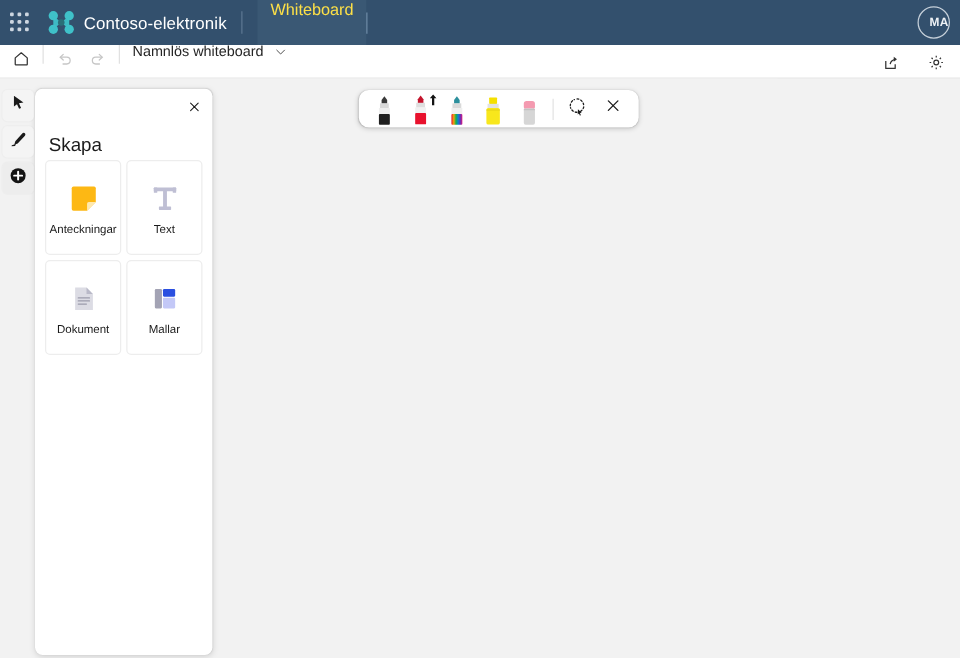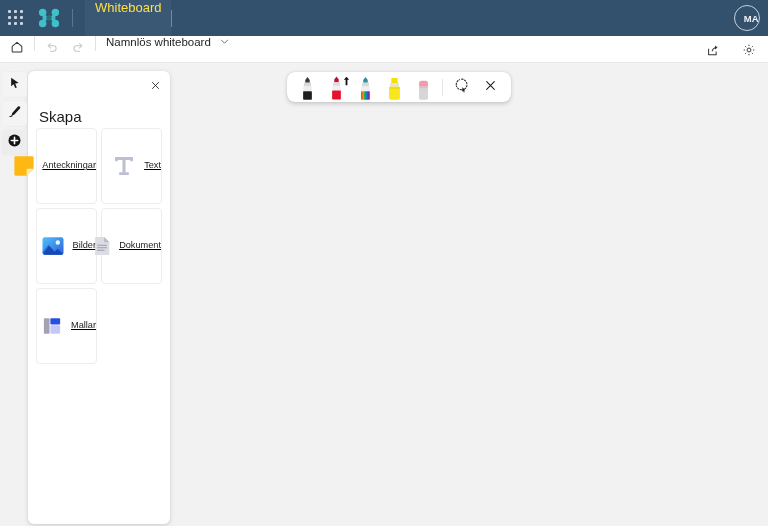--- a/index.html
+++ b/index.html
@@ -132,25 +132,24 @@
     width: 126px;
     display: grid;
     grid-template-columns: 61px 61px;
     grid-auto-rows: 76px;
     gap: 4px;
   }
   .card {
     background: #ffffff;
     border: 1px solid #ededed;
     border-radius: 4px;
-    display: flex; flex-direction: row;
-    align-items: center; justify-content: flex-end;
+    display: flex; flex-direction: column;
+    align-items: center; justify-content: center;
     gap: 4px;
     cursor: pointer;
-    text-decoration: underline;
   }
   .card .glyph { width: 32px; height: 32px; display: flex; align-items: center; justify-content: center; }
   .card .cap {
     font-size: 9.2px; color: #1b1b1b; text-align: center;
     line-height: 1; white-space: nowrap;
   }
 
   
   #ink-toolbar {
     position: absolute; left: 287px; top: 9px;
@@ -196,20 +195,21 @@
         <g fill="#3fc1c9">
           <circle cx="5" cy="5" r="4.1"></circle>
           <circle cx="19" cy="5" r="4.1"></circle>
           <circle cx="5" cy="17" r="4.1"></circle>
           <circle cx="19" cy="17" r="4.1"></circle>
           <path d="M5 5 L19 17 L19 5 L5 17 Z" opacity="0.95"></path>
         </g>
         <circle cx="12" cy="11" r="2.9" fill="#2a6f78"></circle>
       </svg>
     </span>
+    <span class="name">Contoso-elektronik</span>
   </div>
 
   <div class="bar-sep"></div>
 
   <div id="app-tab">
     <span>Whiteboard</span>
   </div>
   <div id="app-tab-edge"></div>
 
   <div id="avatar">
@@ -331,37 +331,20 @@
               <rect x="14.1" y="7.4" width="3.8" height="17.6"></rect>
               <rect x="10" y="23.6" width="12" height="3.4" rx="0.6"></rect>
             </g>
           </svg>
         </span>
         <span class="cap">Text</span>
       </div>
 
 
 
-      <div class="card">
-        <span class="glyph">
-          <svg width="28" height="28" viewBox="0 0 32 32">
-            <defs>
-              <linearGradient id="imgGrad" x1="0" y1="0" x2="1" y2="1">
-                <stop offset="0" stop-color="#4fc3f7"></stop>
-                <stop offset="1" stop-color="#2f5fe0"></stop>
-              </linearGradient>
-            </defs>
-            <rect x="4" y="6" width="24" height="20" rx="2.6" fill="url(#imgGrad)"></rect>
-            <circle cx="21.5" cy="12" r="2.5" fill="#ffffff" opacity=".92"></circle>
-            <path d="M4 22.5 L11 14.5 L17.5 22 L21 18.6 L28 25 V23.4 A2.6 2.6 0 0 1 25.4 26 H6.6 A2.6 2.6 0 0 1 4 23.4 Z" fill="#1d4fd0" opacity=".55"></path>
-            <path d="M5 24.6 L11.5 15.6 L18 23.2 L21.3 19.8 L27 25.3 A2.4 2.4 0 0 1 25.2 26 H6.8 A2.4 2.4 0 0 1 5 24.6 Z" fill="#123ea8" opacity=".75"></path>
-          </svg>
-        </span>
-        <span class="cap">Bilder</span>
-      </div>
 
       <div class="card">
         <span class="glyph">
           <svg width="26" height="26" viewBox="0 0 32 32">
             <path d="M7.5 5 h11.2 L25 11.4 V27 H7.5 Z" fill="#dcdce4"></path>
             <path d="M18.7 5 L25 11.4 h-6.3 Z" fill="#b9b9c8"></path>
             <path d="M10.6 15.2 h11 M10.6 18.2 h11 M10.6 21.2 h8" stroke="#9b9bab" stroke-width="1.25" stroke-linecap="round"></path>
           </svg>
         </span>
         <span class="cap">Dokument</span>

